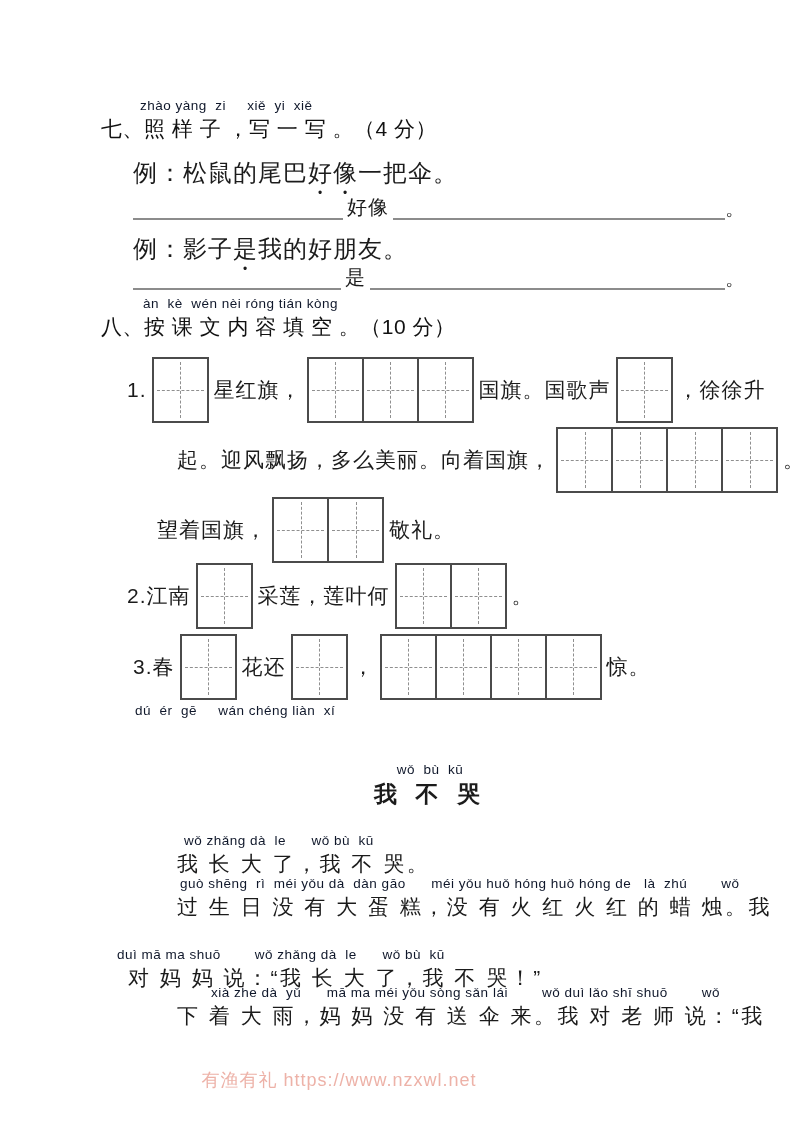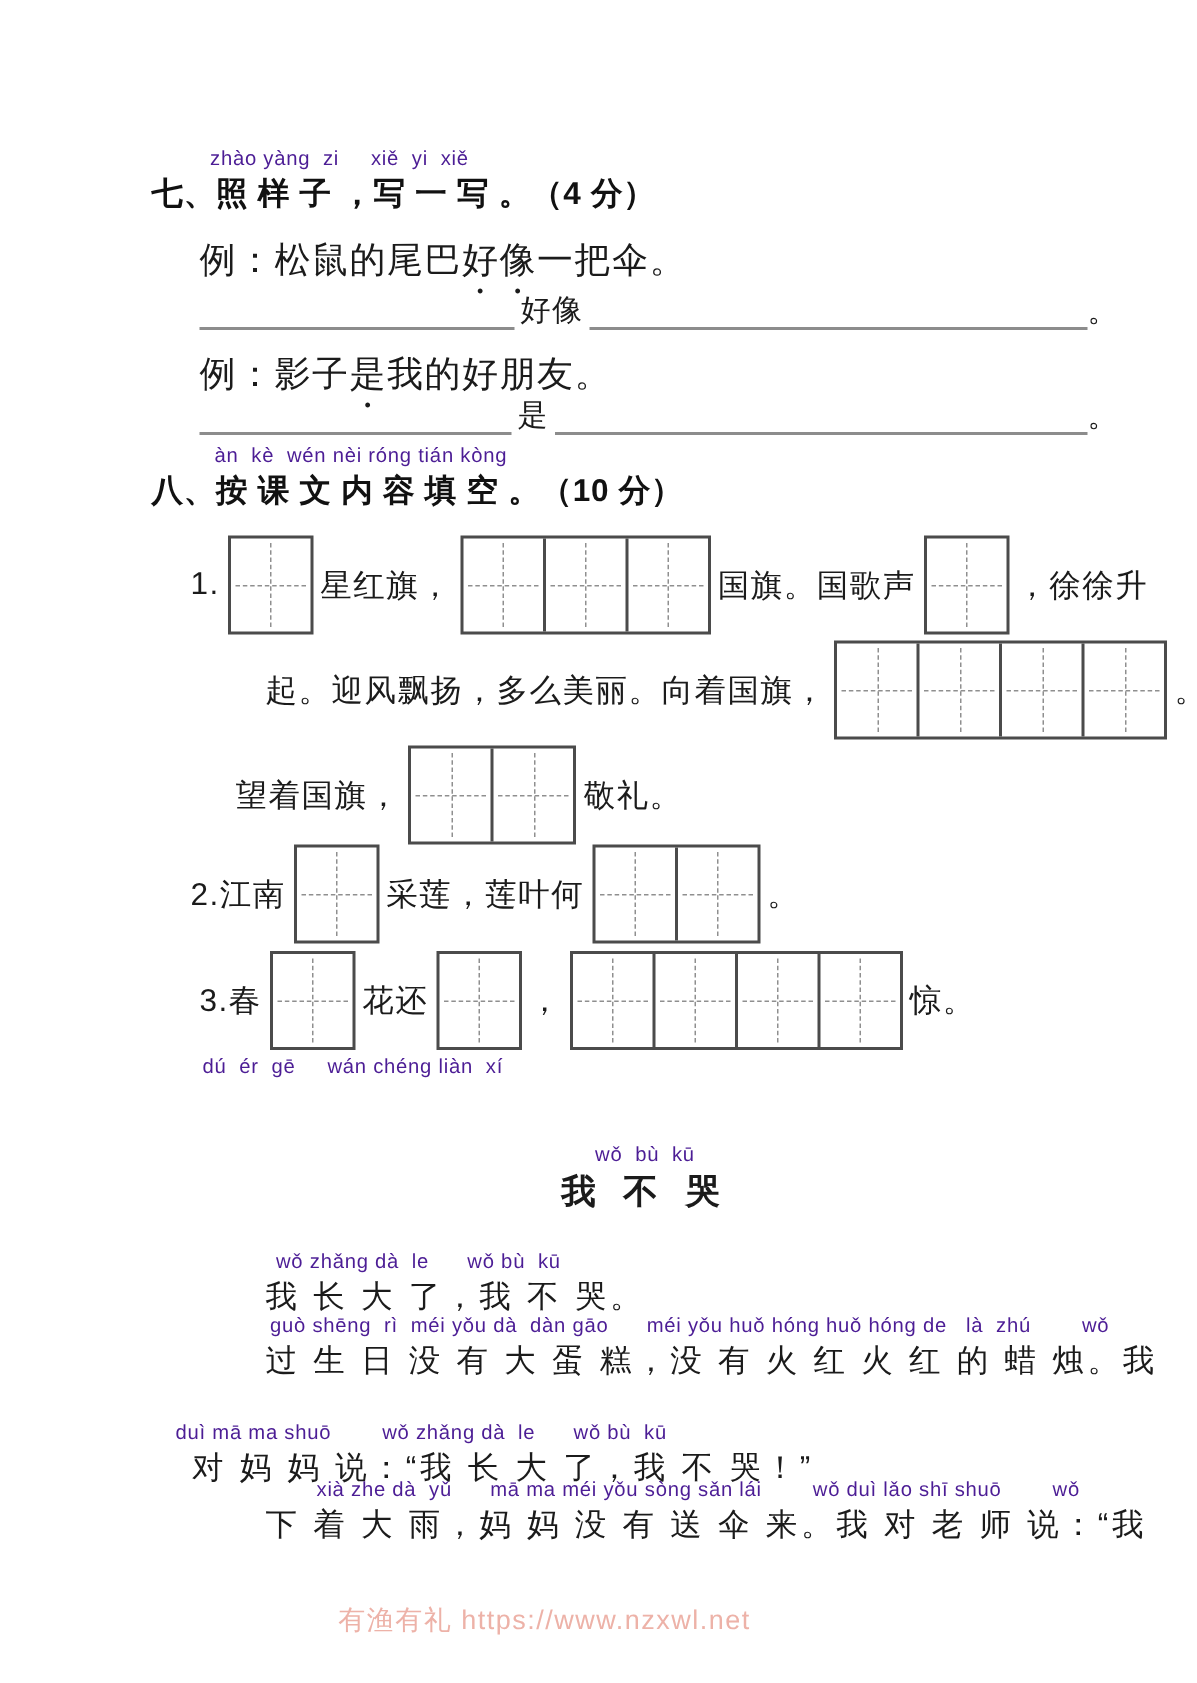--- a/index.html
+++ b/index.html
@@ -3,24 +3,24 @@
 <meta charset="utf-8">
 <style>
   html,body { margin:0; padding:0; background:#e8e8e8; }
   .page {
     position:relative; width:798px; height:1122px; margin:0 auto;
     background:#ffffff; overflow:hidden;
     font-family:"Liberation Sans", sans-serif; color:#1b1b1b;
   }
   .abs { position:absolute; }
   .pinyin {
-    font-size:13.5px; color:#4c1d95; white-space:pre; letter-spacing:.5px;
+    font-size:13.5px; color:#0f172a; white-space:pre; letter-spacing:.5px;
   }
   .heading {
-    font-size:21px; font-weight:bold; color:#111; white-space:pre; letter-spacing:.5px;
+    font-size:21px; font-weight:normal; color:#111; white-space:pre; letter-spacing:.5px;
   }
   .bodytext { font-size:24px; letter-spacing:1px; white-space:pre; }
   .emph {
     -webkit-text-emphasis-style:filled dot; -webkit-text-emphasis-position:under;
     text-emphasis-style:filled dot; text-emphasis-position:under right;
   }
   .fill-line { display:flex; align-items:flex-end; height:30px; }
   .fill-line .blank { border-bottom:2px solid #8c8c8c; height:100%; }
   .fill-line .mid { font-size:20px; letter-spacing:1px; padding:0 4px; line-height:26px; }
   .fill-line .tail { font-size:20px; line-height:24px; }
@@ -34,21 +34,21 @@
     border-left:1.5px dashed #8f8f8f;
   }
   .tzg .cell::after {
     content:""; position:absolute; left:3px; right:3px; top:50%; height:0;
     border-top:1.5px dashed #8f8f8f;
   }
   .poem-center { width:650px; left:105px; text-align:center; }
   .poem-title { font-size:23px; font-weight:bold; letter-spacing:6px; }
   .poem-text { font-size:21px; letter-spacing:2.5px; white-space:pre; }
   .footer {
-    width:678px; left:0; text-align:center; font-size:18px; color:#edb2a8; letter-spacing:1px;margin-left:24px;
+    width:678px; left:0; text-align:center; font-size:18px; color:#edb2a8; letter-spacing:1px;
   }
 </style>
 </head>
 <body>
 
 <div class="page">
 
   <div class="abs pinyin" style="left:140px; top:98px;">zhào yàng  zi     xiě  yi  xiě</div>
   <div class="abs heading" style="left:101px; top:115px;">七、照 样 子 ，写 一 写 。（4 分）</div>
 

